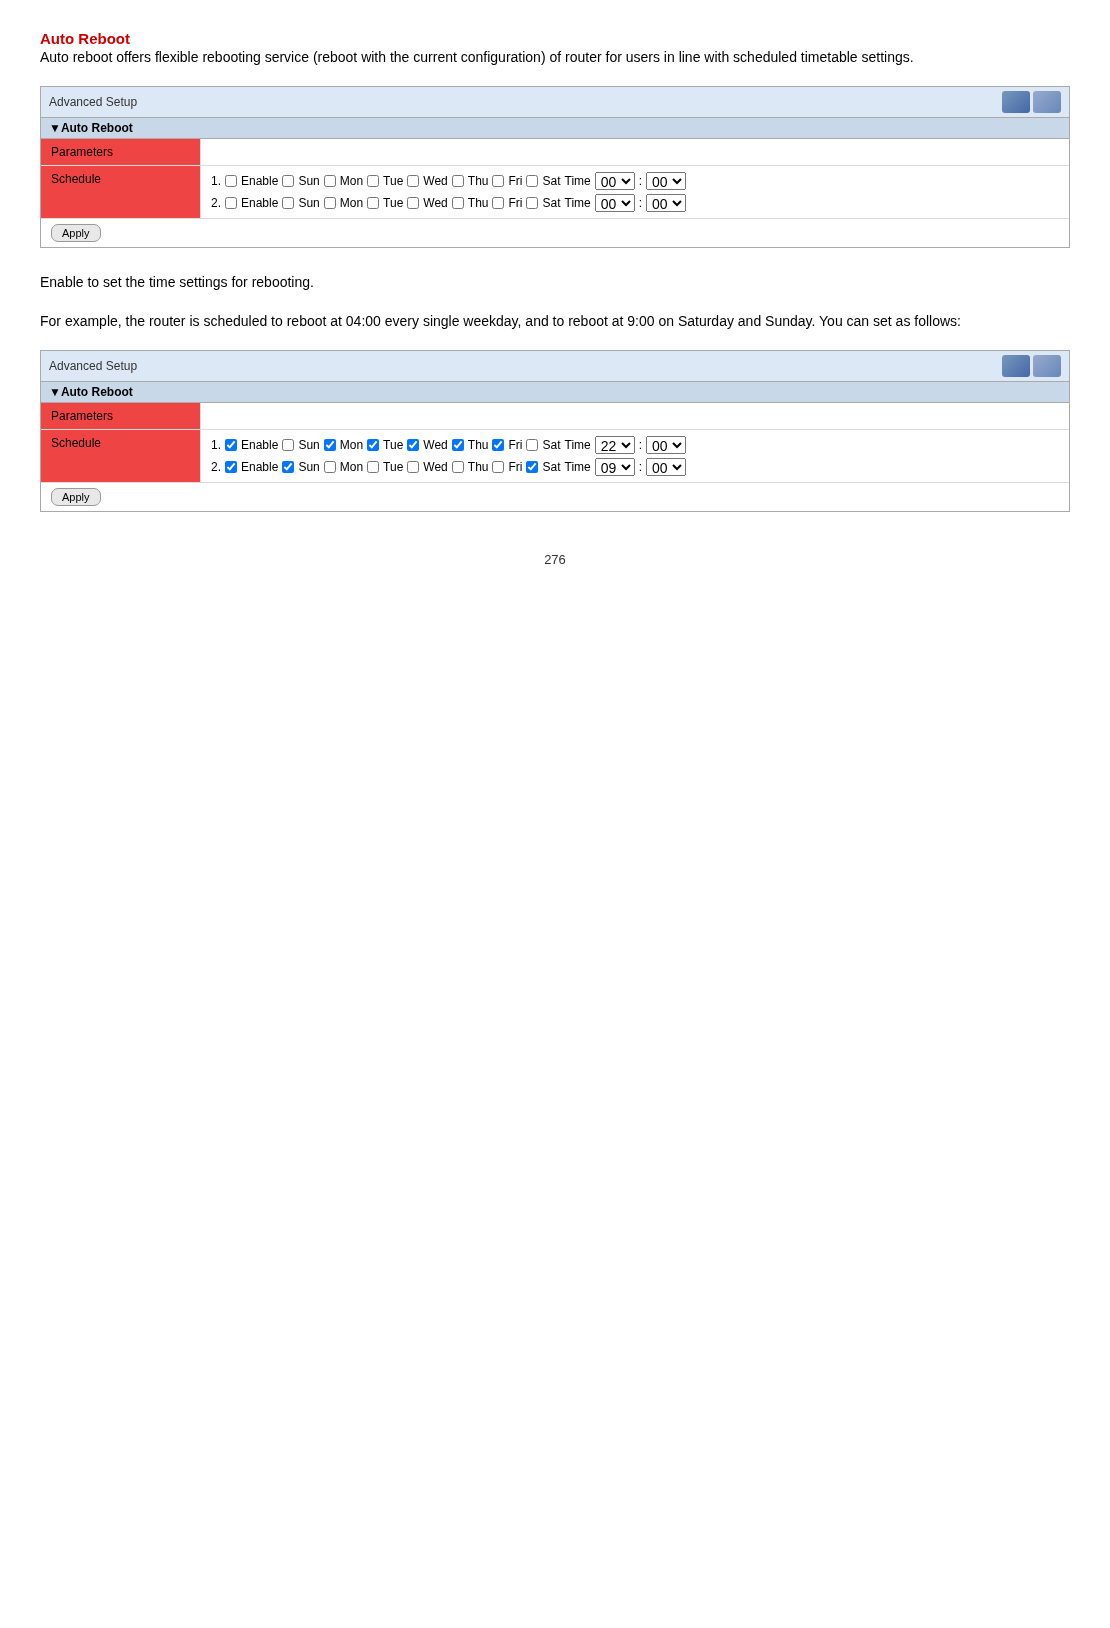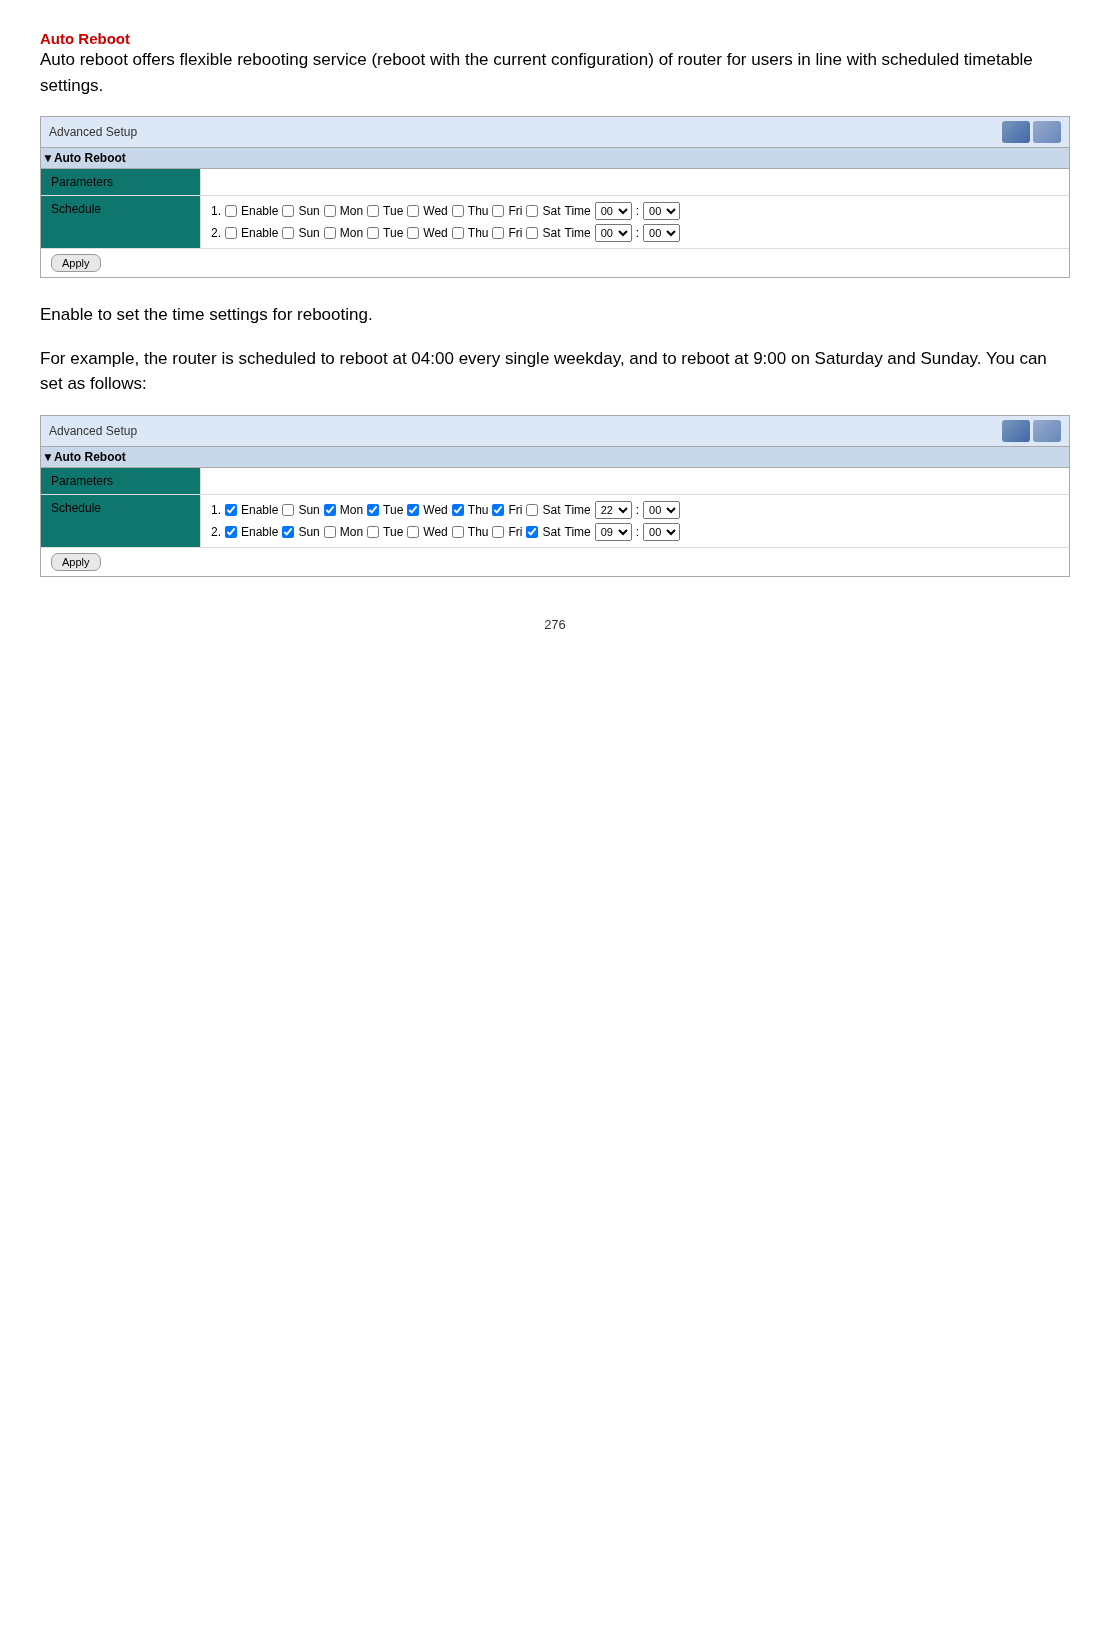--- a/index.html
+++ b/index.html
@@ -14,21 +14,21 @@
     }
 
     h1.page-title {
       font-size: 15px;
       font-weight: bold;
       color: #c00;
       margin-bottom: 0;
     }
 
     p.description {
-      font-size: 17px;
+      font-size: 14px;
       line-height: 1.5;
       margin-bottom: 18px;
     }
 
     .panel {
       border: 1px solid #aaa;
       margin-bottom: 24px;
       background: #fff;
     }
 
@@ -44,37 +44,37 @@
     .panel-header-left {
       display: flex;
       align-items: flex-end;
       font-size: 12px;
       color: #333;
     }
 
     .section-bar {
       background: #c8d8e8;
       border-bottom: 1px solid #aaa;
-      padding: 3px 1px;
+      padding: 3px 8px;
       font-size: 12px;
       font-weight: bold;
     }
 
     .params-row {
       display: flex;
       border-bottom: 1px solid #ddd;
     }
 
     .params-label {
       width: 160px;
       min-width: 160px;
       padding: 6px 10px;
       font-size: 12px;
       border-right: 1px solid #ddd;
-      background: #0f766e;
+      background: #ef4444;
       font-weight: normal;
     }
 
     .params-content {
       flex: 1;
       padding: 4px 10px;
       font-size: 12px;
     }
 
     .schedule-row {
@@ -85,21 +85,21 @@
       font-size: 12px;
     }
 
     .schedule-row input[type="checkbox"] {
       width: 12px;
       height: 12px;
       margin: 0;
     }
 
     .schedule-row select {
-      font-size: 11px;
+      font-size: 14px;
       padding: 0 1px;
       height: 18px;
     }
 
     .colon {
       font-size: 12px;
     }
 
     .apply-row {
       padding: 5px 10px;

